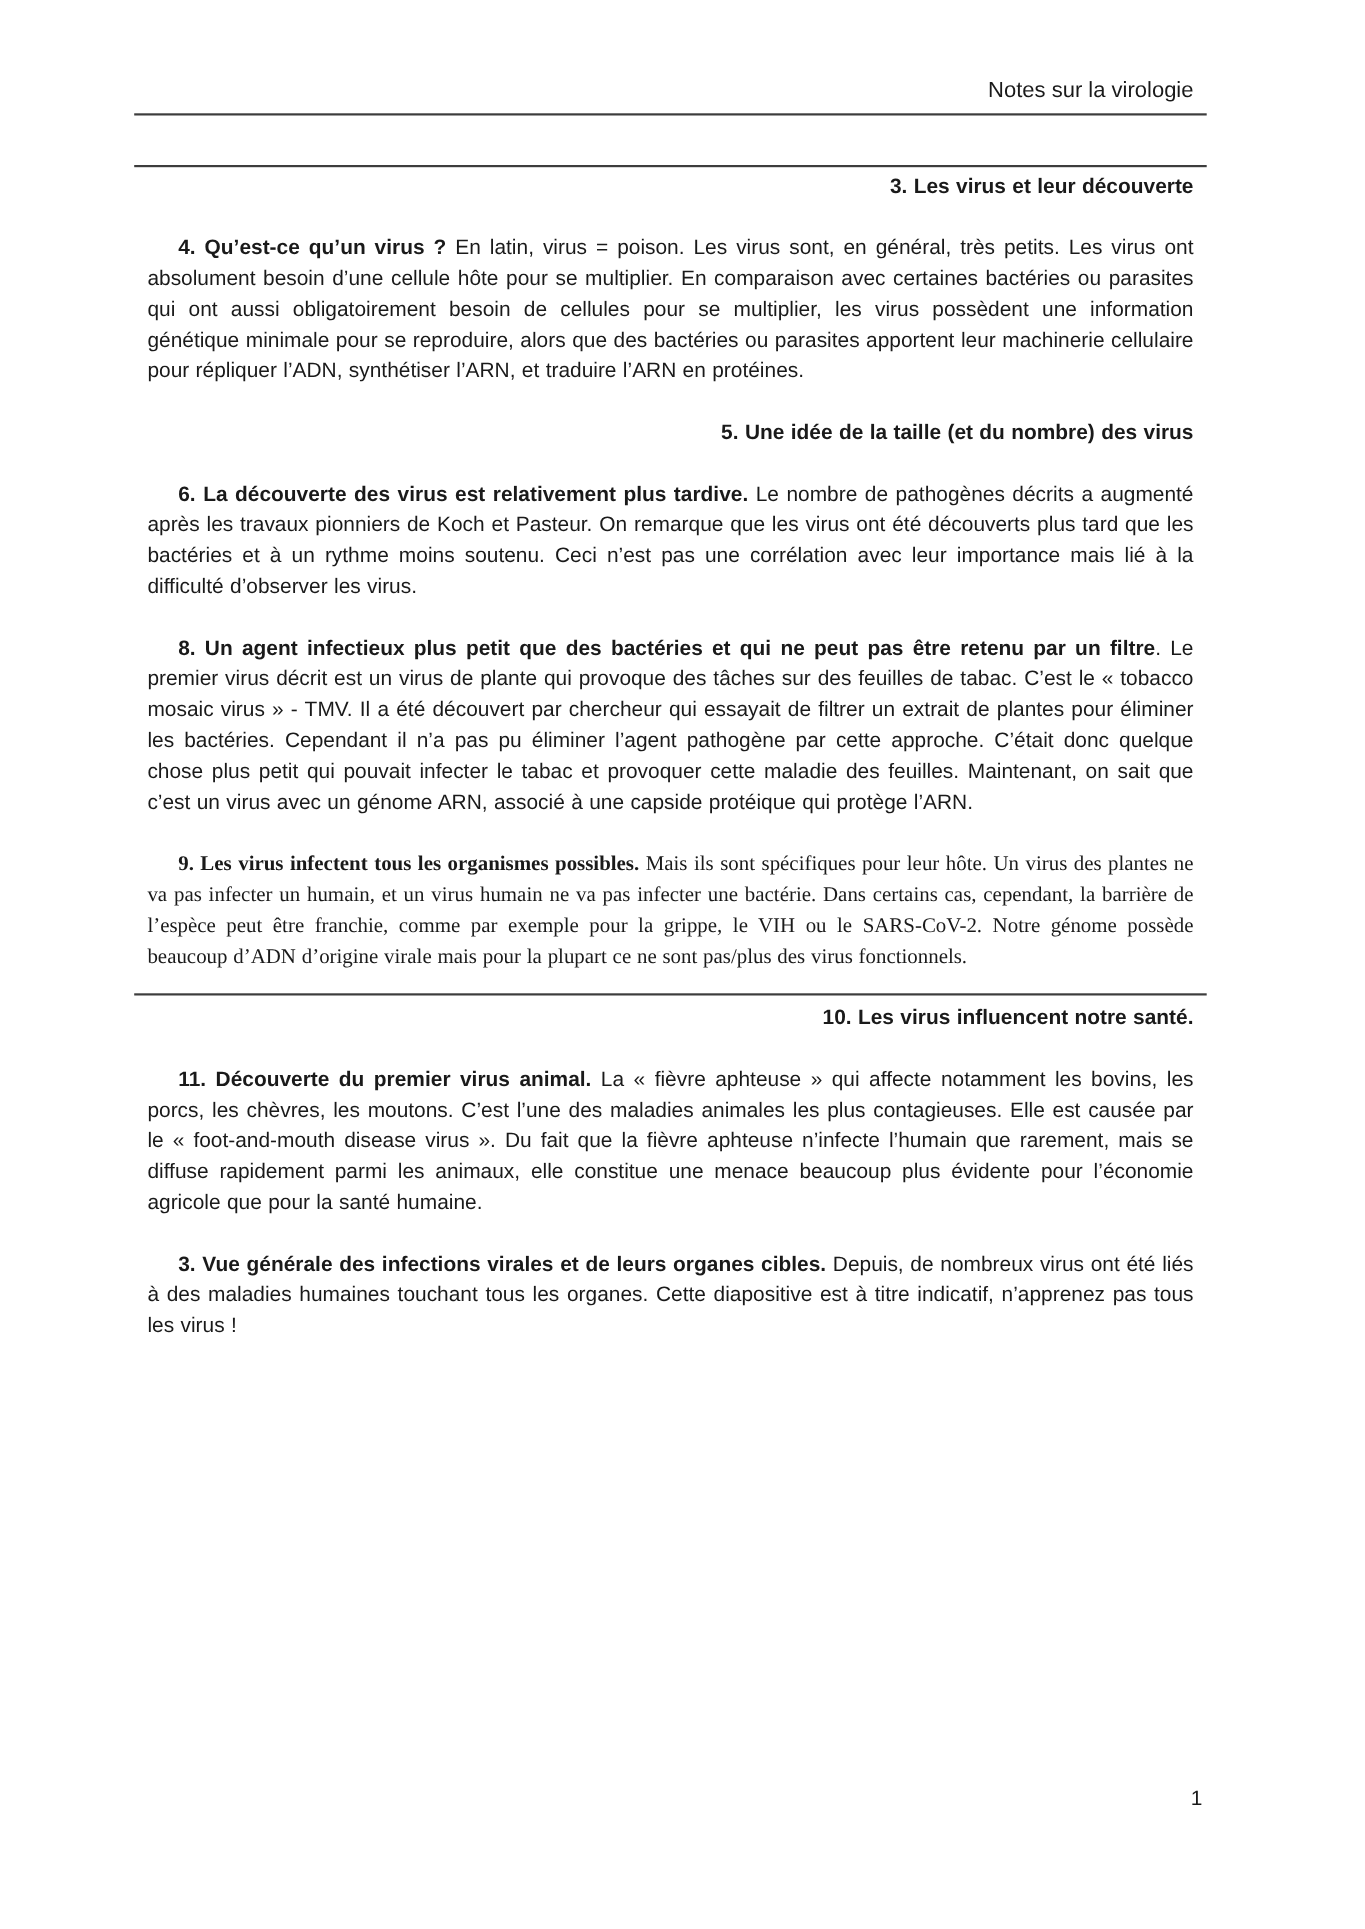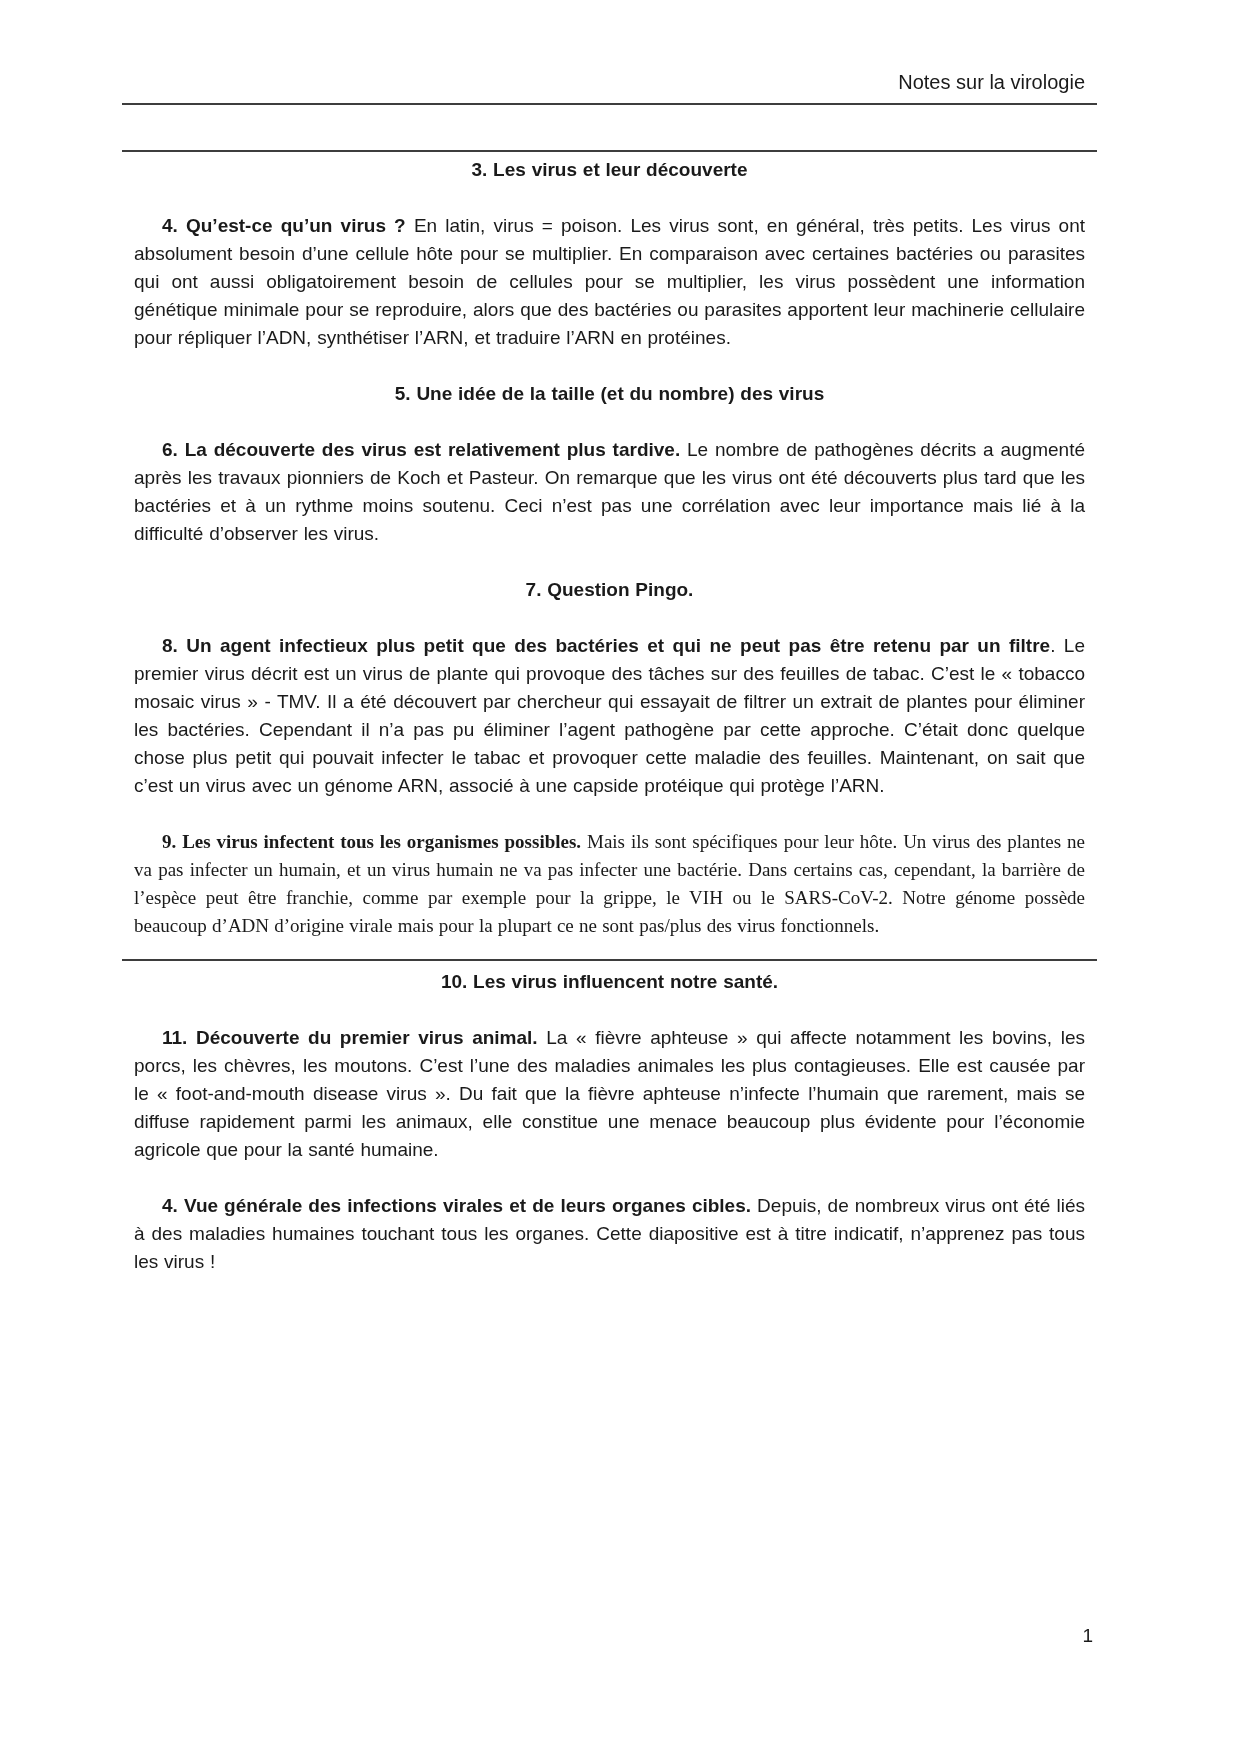--- a/index.html
+++ b/index.html
@@ -40,21 +40,21 @@
   }
   .para {
     font-size: 19px;
     line-height: 28px;
     margin: 0 0 28px 0;
     text-align: justify;
     word-spacing: 0.5px;
   }
   .heading {
     font-weight: bold;
-    text-align: center;
+    text-align: right;
   }
   .sec3 { margin-top: 4px; }
   .sec9 { margin-bottom: 19px; font-family: Liberation Serif, serif; }
   .sec10 { margin-top: 7px; }
   .lead { font-weight: bold; margin-left: 28px; }
   .page-number {
     position: absolute;
     top: 1624px;
     right: 148px;
     font-size: 19px;
@@ -72,30 +72,29 @@
   <div class="rule rule-above-sec3"></div>
 
   <p class="para heading sec3"><b>3. Les virus et leur découverte</b></p>
 
   <p class="para"><b class="lead">4. Qu’est-ce qu’un virus ?</b><span> En latin, virus = poison. Les virus sont, en général, très petits. Les virus ont absolument besoin d’une cellule hôte pour se multiplier. En comparaison avec certaines bactéries ou parasites qui ont aussi obligatoirement besoin de cellules pour se multiplier, les virus possèdent une information génétique minimale pour se reproduire, alors que des bactéries ou parasites apportent leur machinerie cellulaire pour répliquer l’ADN, synthétiser l’ARN, et traduire l’ARN en protéines.</span></p>
 
   <p class="para heading"><b>5. Une idée de la taille (et du nombre) des virus</b></p>
 
   <p class="para"><b class="lead">6. La découverte des virus est relativement plus tardive.</b><span> Le nombre de pathogènes décrits a augmenté après les travaux pionniers de Koch et Pasteur. On remarque que les virus ont été découverts plus tard que les bactéries et à un rythme moins soutenu. Ceci n’est pas une corrélation avec leur importance mais lié à la difficulté d’observer les virus.</span></p>
 
-  <p class="para heading"><b>7. Question Pingo.</b></p>
 
   <p class="para"><b class="lead">8. Un agent infectieux plus petit que des bactéries et qui ne peut pas être retenu par un filtre</b><span>. Le premier virus décrit est un virus de plante qui provoque des tâches sur des feuilles de tabac. C’est le « tobacco mosaic virus » - TMV. Il a été découvert par chercheur qui essayait de filtrer un extrait de plantes pour éliminer les bactéries. Cependant il n’a pas pu éliminer l’agent pathogène par cette approche. C’était donc quelque chose plus petit qui pouvait infecter le tabac et provoquer cette maladie des feuilles. Maintenant, on sait que c’est un virus avec un génome ARN, associé à une capside protéique qui protège l’ARN.</span></p>
 
   <p class="para sec9"><b class="lead">9. Les virus infectent tous les organismes possibles.</b><span> Mais ils sont spécifiques pour leur hôte. Un virus des plantes ne va pas infecter un humain, et un virus humain ne va pas infecter une bactérie. Dans certains cas, cependant, la barrière de l’espèce peut être franchie, comme par exemple pour la grippe, le VIH ou le SARS-CoV-2. Notre génome possède beaucoup d’ADN d’origine virale mais pour la plupart ce ne sont pas/plus des virus fonctionnels.</span></p>
 
   <div class="rule rule-above-sec10"></div>
 
   <p class="para heading sec10"><b>10. Les virus influencent notre santé.</b></p>
 
   <p class="para"><b class="lead">11. Découverte du premier virus animal.</b><span> La « fièvre aphteuse » qui affecte notamment les bovins, les porcs, les chèvres, les moutons. C’est l’une des maladies animales les plus contagieuses. Elle est causée par le « foot-and-mouth disease virus ». Du fait que la fièvre aphteuse n’infecte l’humain que rarement, mais se diffuse rapidement parmi les animaux, elle constitue une menace beaucoup plus évidente pour l’économie agricole que pour la santé humaine.</span></p>
 
-  <p class="para"><b class="lead">4. Vue générale des infections virales et de leurs organes cibles.</b><span> Depuis, de nombreux virus ont été liés à des maladies humaines touchant tous les organes. Cette diapositive est à titre indicatif, n’apprenez pas tous les virus !</span></p>
+  <p class="para"><b class="lead">3. Vue générale des infections virales et de leurs organes cibles.</b><span> Depuis, de nombreux virus ont été liés à des maladies humaines touchant tous les organes. Cette diapositive est à titre indicatif, n’apprenez pas tous les virus !</span></p>
 
 
 </div>
 
 <div class="page-number">1</div>
 
 </body></html>

